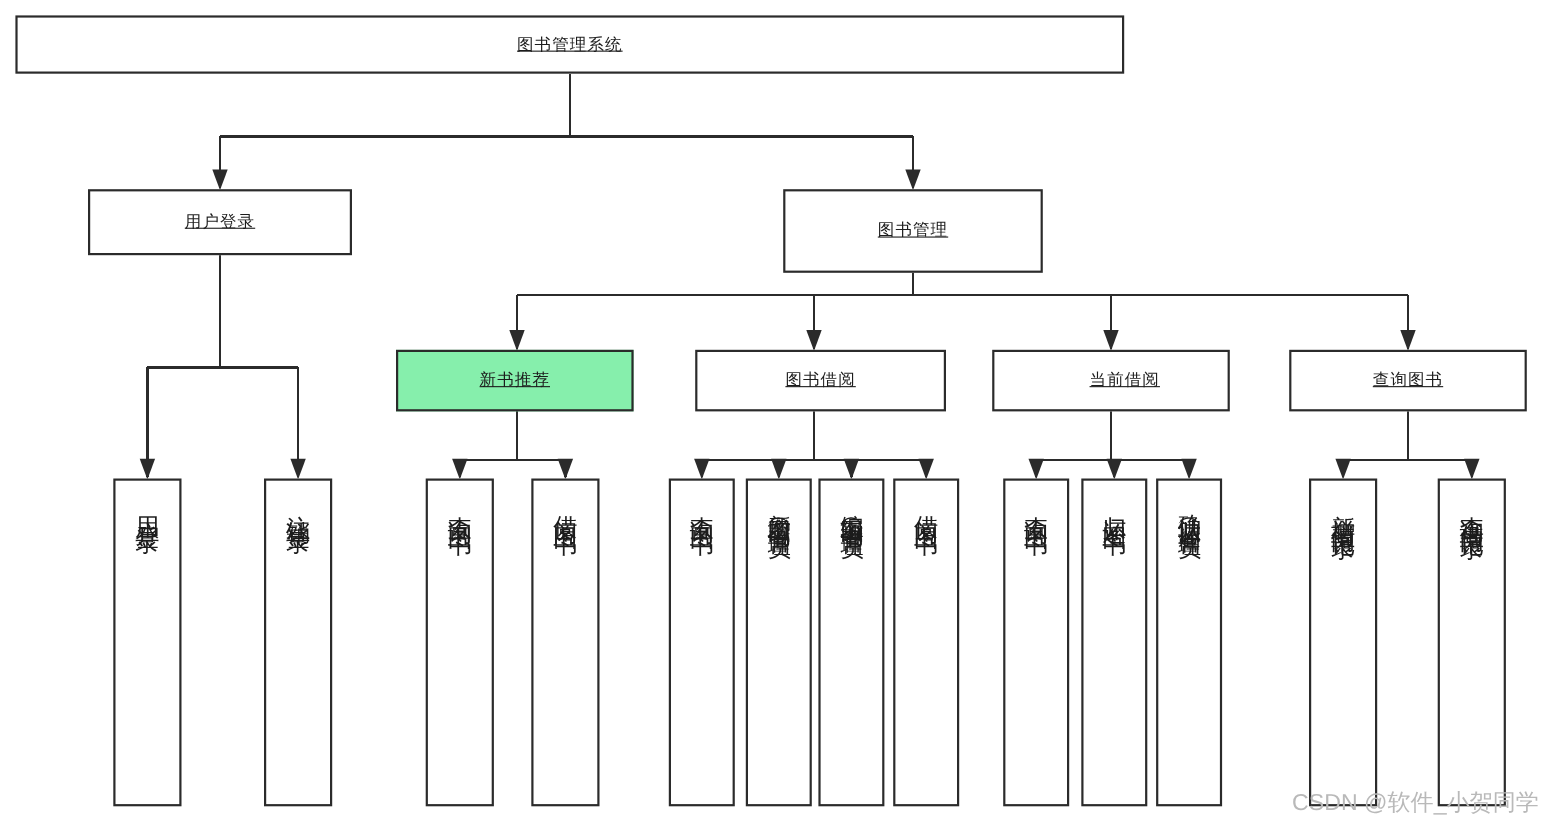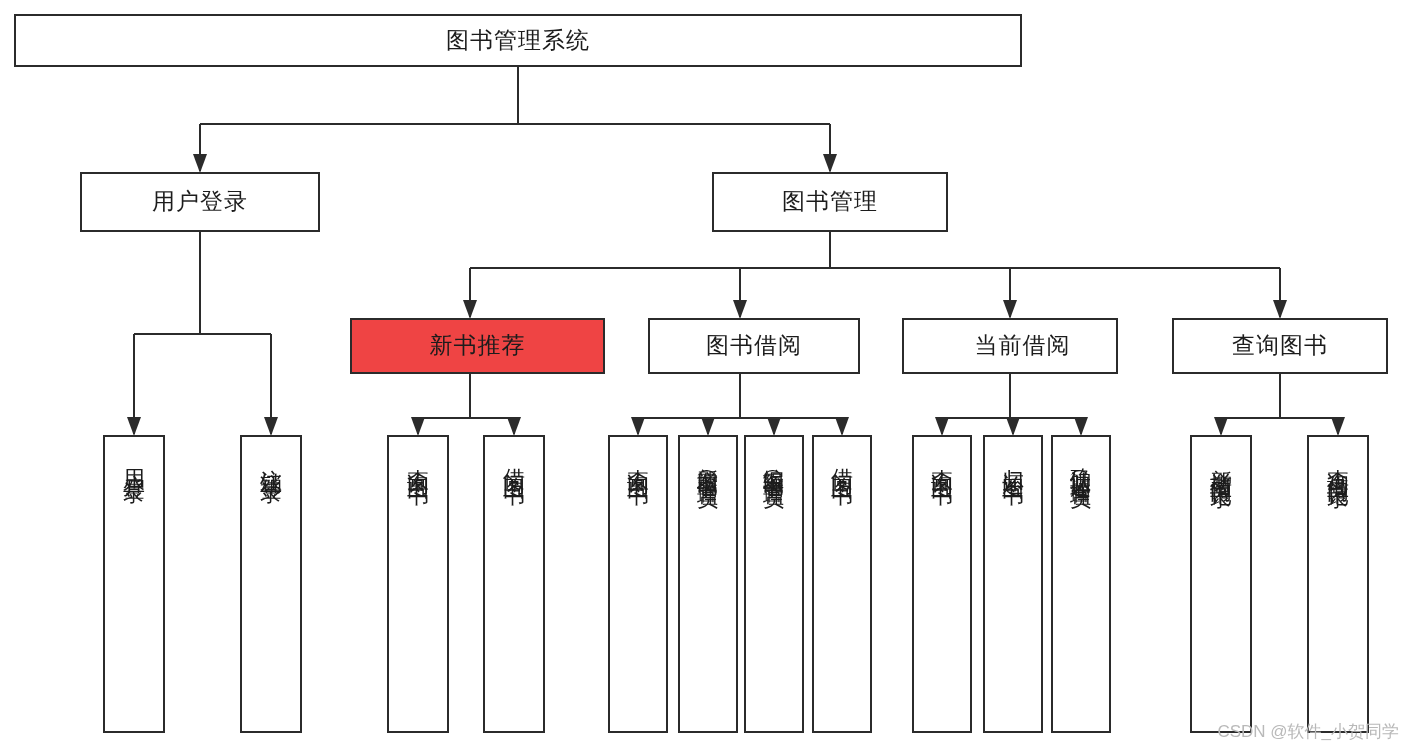--- a/index.html
+++ b/index.html
@@ -15,45 +15,46 @@
     box-sizing:border-box;
     background:#ffffff;
     border:2px solid #2b2b2b;
     display:flex;
     align-items:center;
     justify-content:center;
     overflow:hidden;
   }
   .node-box.horiz{ }
   .node-label-h{
-    font-size:23px;
+    font-size:15px;
     color:#1c1c1c;
     line-height:1.2;
     letter-spacing:1px;
     white-space:nowrap;
+    text-decoration:underline;
   }
   .node-box.vert{
     align-items:flex-start;
     justify-content:center;
     padding-top:14px;
   }
   .node-label-v{
     writing-mode:vertical-rl;
     text-orientation:upright;
     font-size:22px;
     color:#1c1c1c;
     letter-spacing:5px;
     line-height:1;
     white-space:nowrap;
   }
   .watermark{
     position:absolute;
     right:6px;
     bottom:4px;
-    font-size:17px;
+    font-size:21px;
     color:#b9b9b9;
     white-space:nowrap;
     user-select:none;
   }
 </style>
 </head>
 <body>
 
 <div id="diagram-root">
   <svg id="connectors" viewBox="0 0 1405 747" preserveAspectRatio="none" aria-hidden="true">
@@ -110,27 +111,27 @@
       <line x1="1338" y1="418" x2="1338" y2="434" stroke="#2b2b2b" stroke-width="2" shape-rendering="crispEdges"></line>
       <path d="M1331,417 L1345,417 L1338,436 Z" fill="#2b2b2b"></path>
     </svg>
   <div id="nodes-layer">
       <div class="node-box horiz" style="left: 14px; top: 14px; width: 1008px; height: 53px; border-color: rgb(43, 43, 43); background: rgb(255, 255, 255);">
         <span class="node-label-h" style="color: rgb(28, 28, 28);">图书管理系统</span>
       </div>
       <div class="node-box horiz" style="left: 80px; top: 172px; width: 240px; height: 60px; border-color: rgb(43, 43, 43); background: rgb(255, 255, 255);">
         <span class="node-label-h" style="color: rgb(28, 28, 28);">用户登录</span>
       </div>
-      <div class="node-box horiz" style="left: 712px; top: 172px; width: 236px; height: 60px; border-color: rgb(43, 43, 43); background: rgb(255, 255, 255);">
+      <div class="node-box horiz" style="left: 712px; top: 172px; width: 236px; height: 76px; border-color: rgb(43, 43, 43); background: rgb(255, 255, 255);">
         <span class="node-label-h" style="color: rgb(28, 28, 28);">图书管理</span>
       </div>
-      <div class="node-box horiz" style="left: 350px; top: 318px; width: 255px; height: 56px; border-color: rgb(43, 43, 43); background: #ef4444;">
+      <div class="node-box horiz" style="left: 360px; top: 318px; width: 216px; height: 56px; border-color: rgb(43, 43, 43); background: #86efac;">
         <span class="node-label-h" style="color: rgb(28, 28, 28);">新书推荐</span>
       </div>
-      <div class="node-box horiz" style="left: 648px; top: 318px; width: 212px; height: 56px; border-color: rgb(43, 43, 43); background: rgb(255, 255, 255);">
+      <div class="node-box horiz" style="left: 632px; top: 318px; width: 228px; height: 56px; border-color: rgb(43, 43, 43); background: rgb(255, 255, 255);">
         <span class="node-label-h" style="color: rgb(28, 28, 28);">图书借阅</span>
       </div>
       <div class="node-box horiz" style="left: 902px; top: 318px; width: 216px; height: 56px; border-color: rgb(43, 43, 43); background: rgb(255, 255, 255);">
         <span class="node-label-h" style="color: rgb(28, 28, 28); margin-left: 25px;">当前借阅</span>
       </div>
       <div class="node-box horiz" style="left: 1172px; top: 318px; width: 216px; height: 56px; border-color: rgb(43, 43, 43); background: rgb(255, 255, 255);">
         <span class="node-label-h" style="color: rgb(28, 28, 28);">查询图书</span>
       </div>
       <div class="node-box vert" style="left: 103px; top: 435px; width: 62px; height: 298px; border-color: rgb(43, 43, 43); background: rgb(255, 255, 255);">
         <span class="node-label-v" style="color: rgb(28, 28, 28);">用户登录</span>

